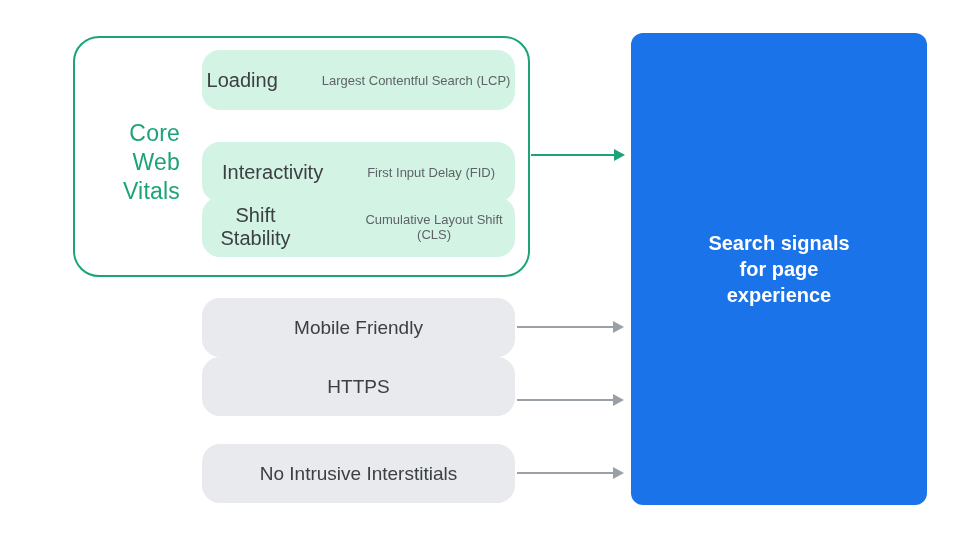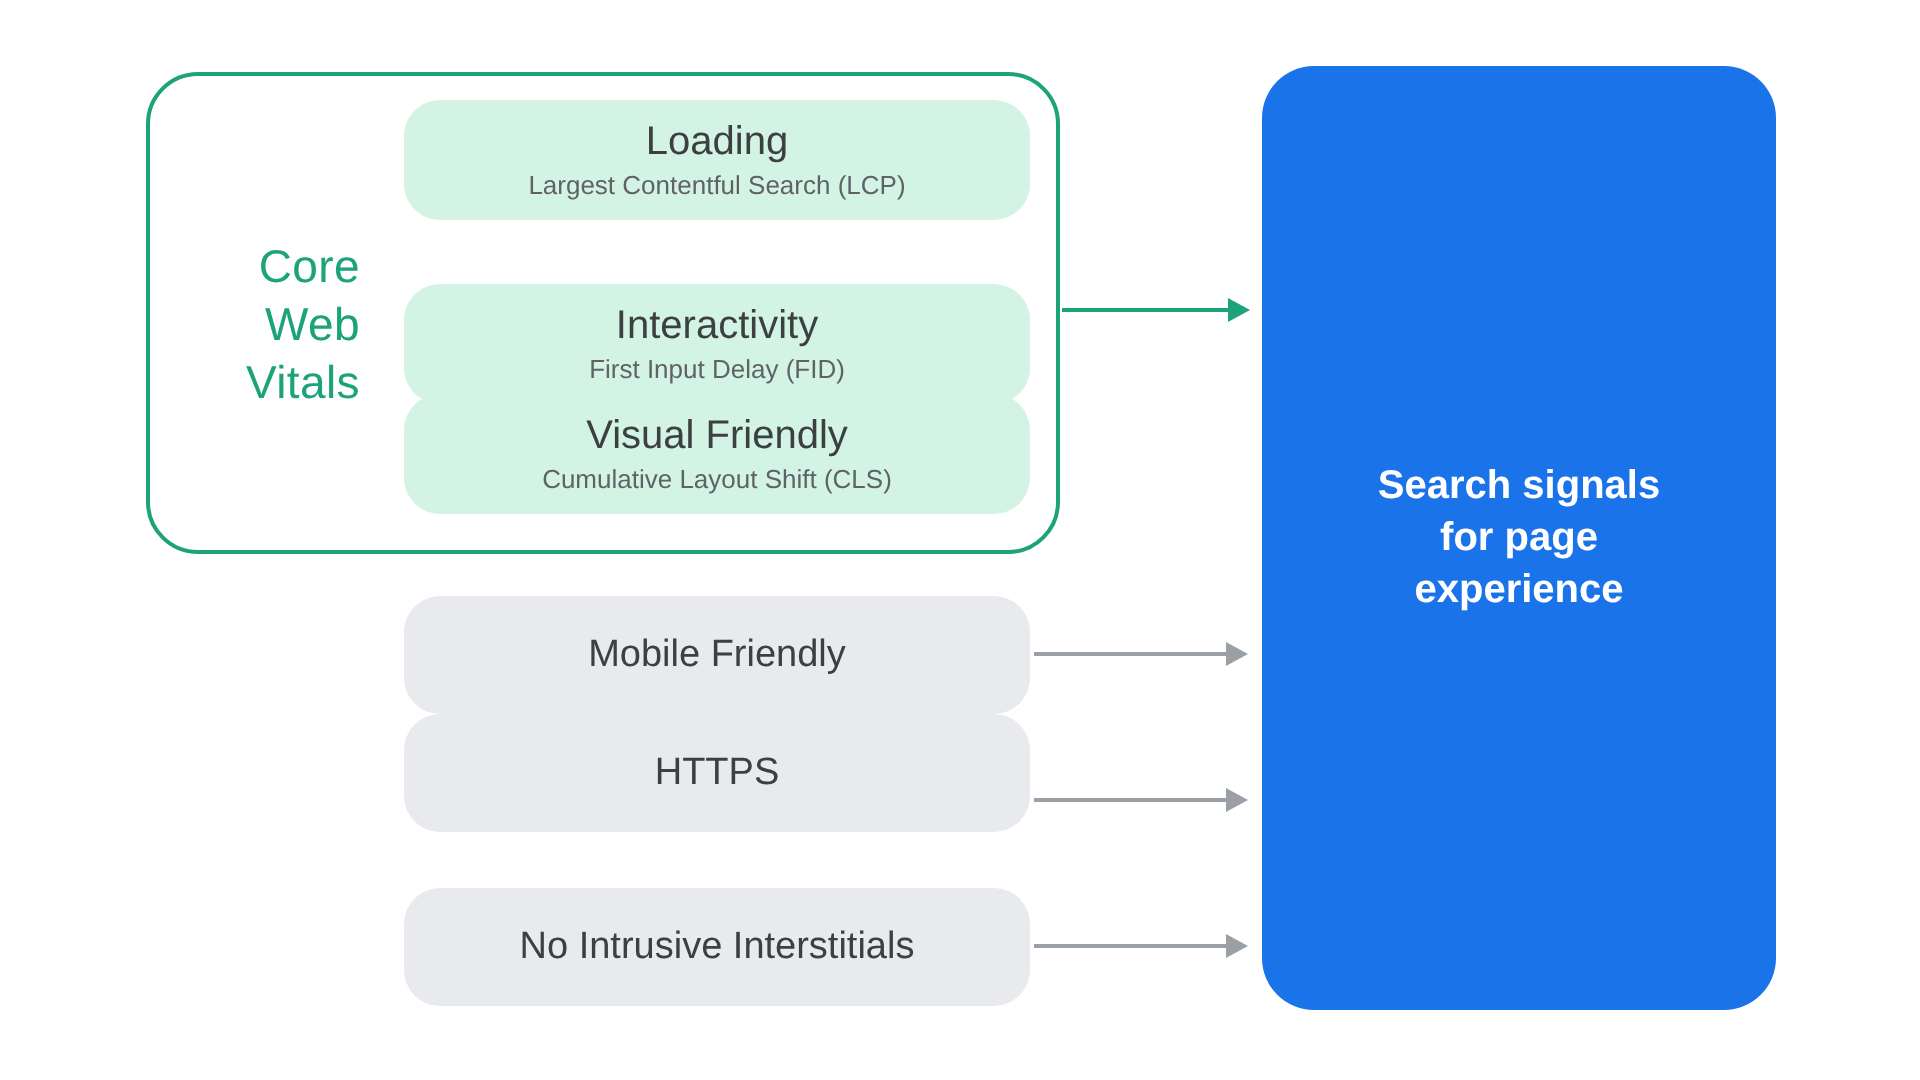--- a/index.html
+++ b/index.html
@@ -21,40 +21,40 @@
     position:absolute;left:73px;top:36px;width:457px;height:241px;
     border:2px solid var(--teal);border-radius:26px;box-sizing:border-box;background:#fff;
   }
   .cwv-label{
     position:absolute;left:96px;top:119px;width:84px;
     color:var(--teal);font-size:23px;line-height:29px;font-weight:400;
     text-align:right;letter-spacing:0.2px;
   }
   .pill{
     position:absolute;left:202px;width:313px;box-sizing:border-box;
-    border-radius:18px;display:flex;flex-direction:column;
+    border-radius:18px;display:flex;flex-direction:row;
     align-items:center;justify-content:center;text-align:center;gap:44px;
   }
   .pill.green{background:var(--teal-light);height:60px;row-gap:2px;}
   .pill.gray{background:var(--gray-pill);height:59px;}
   .pill-title{color:var(--title-dark);font-size:20px;line-height:23px;font-weight:500;}
   .pill-sub{color:var(--subtitle-gray);font-size:13px;line-height:15px;font-weight:400;}
   .gray-label{color:var(--title-dark);font-size:19px;line-height:22px;font-weight:500;}
   .arrow{
     position:absolute;height:12px;display:flex;align-items:center;
   }
   .arrow .shaft{flex:1;height:2px;}
   .arrow .head{width:0;height:0;border-top:6px solid transparent;border-bottom:6px solid transparent;}
   .arrow.teal .shaft{background:var(--teal);}
   .arrow.teal .head{border-left:11px solid var(--teal);}
   .arrow.gray .shaft{background:var(--arrow-gray);}
   .arrow.gray .head{border-left:11px solid var(--arrow-gray);}
   .result-box{
-    position:absolute;left:631px;top:33px;width:257px;height:472px;
-    background:var(--blue);border-radius:26px;
+    position:absolute;left:631px;top:33px;width:296px;height:472px;
+    background:var(--blue);border-radius:12px;
     display:flex;align-items:center;justify-content:center;
   }
   .result-label{
     width:160px;text-align:center;color:var(--white);
     font-size:20px;line-height:26px;font-weight:700;
   }
 </style>
 </head>
 <body>
 
@@ -68,21 +68,21 @@
     <div class="pill-title">Loading</div>
     <div class="pill-sub">Largest Contentful Search (LCP)</div>
   </div>
 
   <div class="pill green" style="top:123px;margin-top:19px;">
     <div class="pill-title">Interactivity</div>
     <div class="pill-sub">First Input Delay (FID)</div>
   </div>
 
   <div class="pill green" style="top:197px;">
-    <div class="pill-title">Visual Friendly</div>
+    <div class="pill-title">Shift Stability</div>
     <div class="pill-sub">Cumulative Layout Shift (CLS)</div>
   </div>
 
   <div class="arrow teal" style="left:531px;top:149px;width:94px;">
     <div class="shaft"></div>
     <div class="head"></div>
   </div>
 
   <div class="pill gray" style="top:298px;">
     <div class="gray-label">Mobile Friendly</div>

